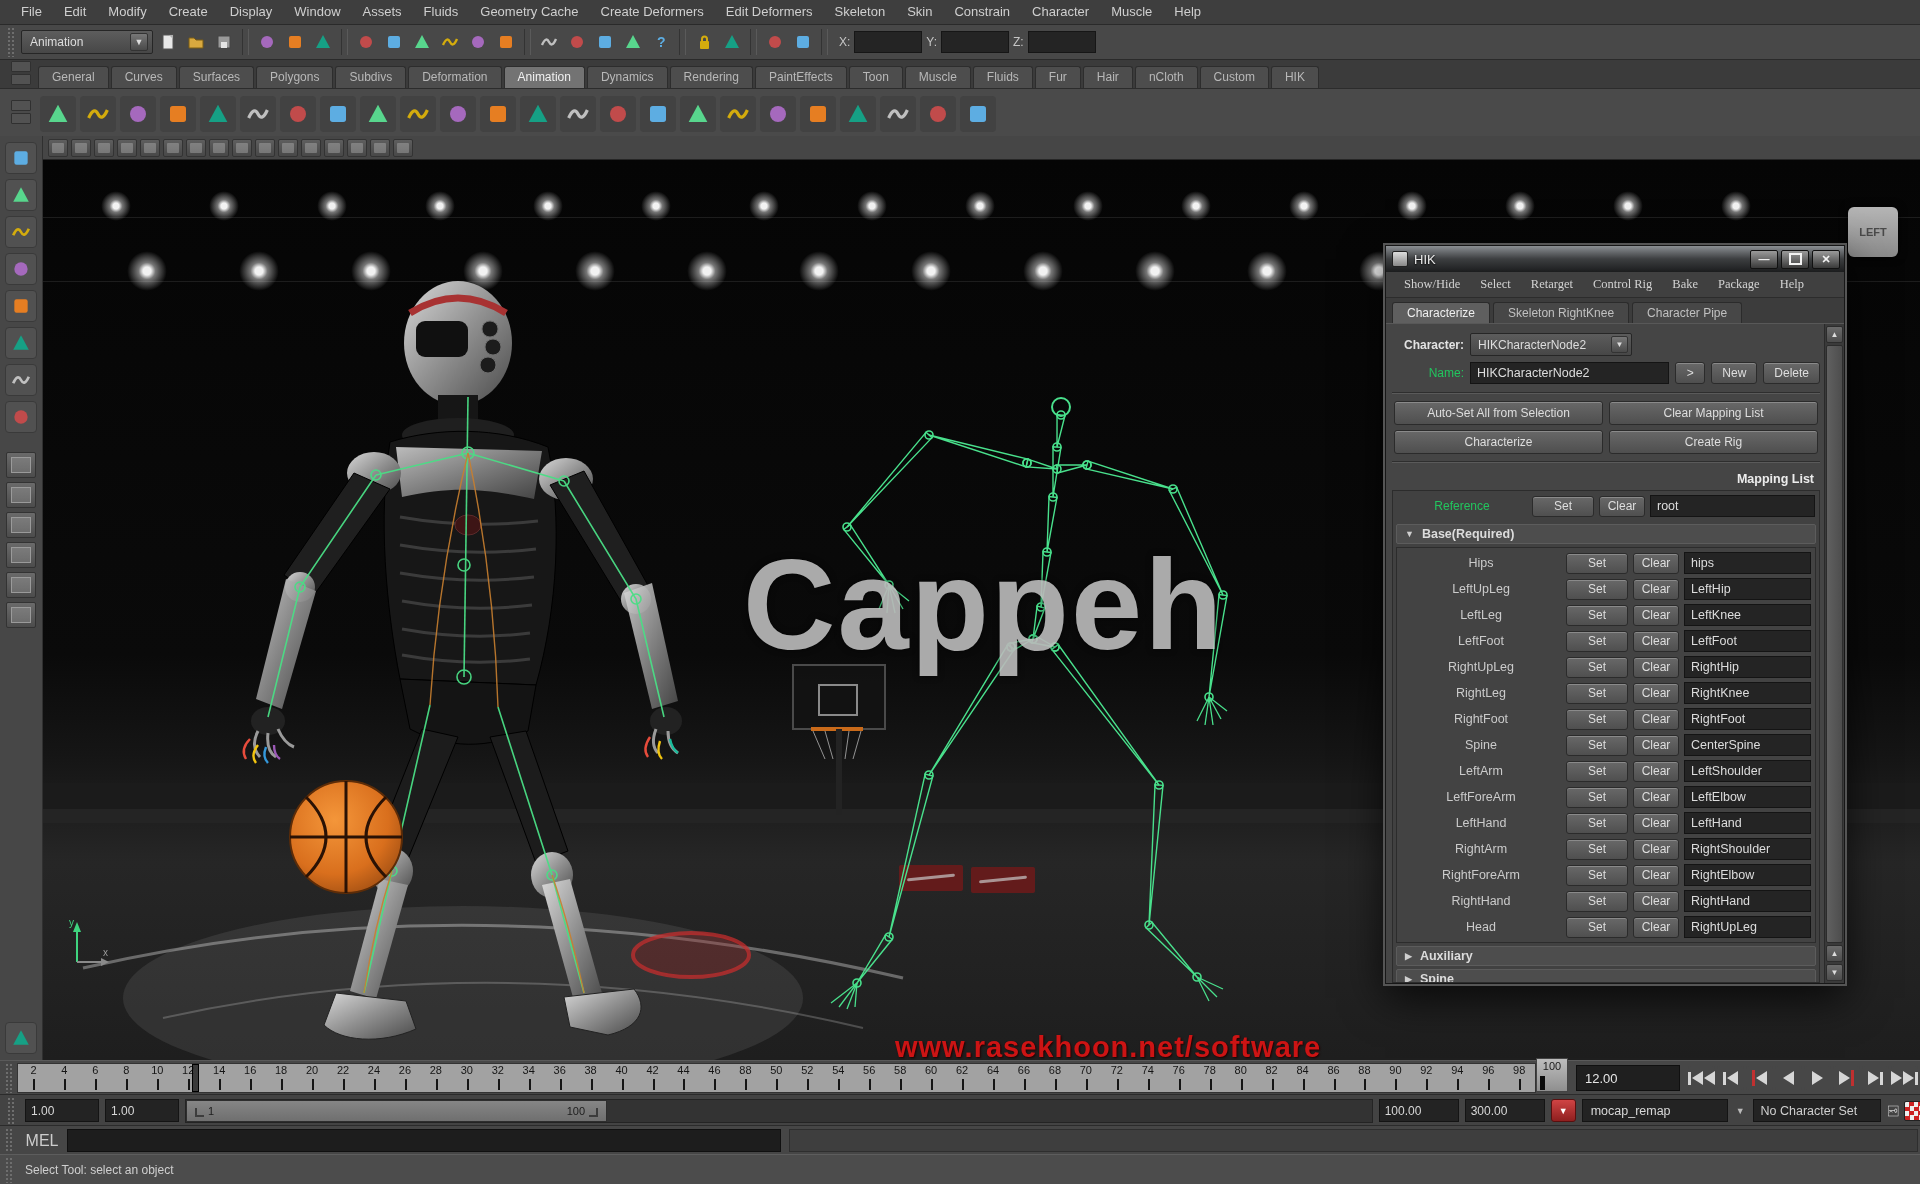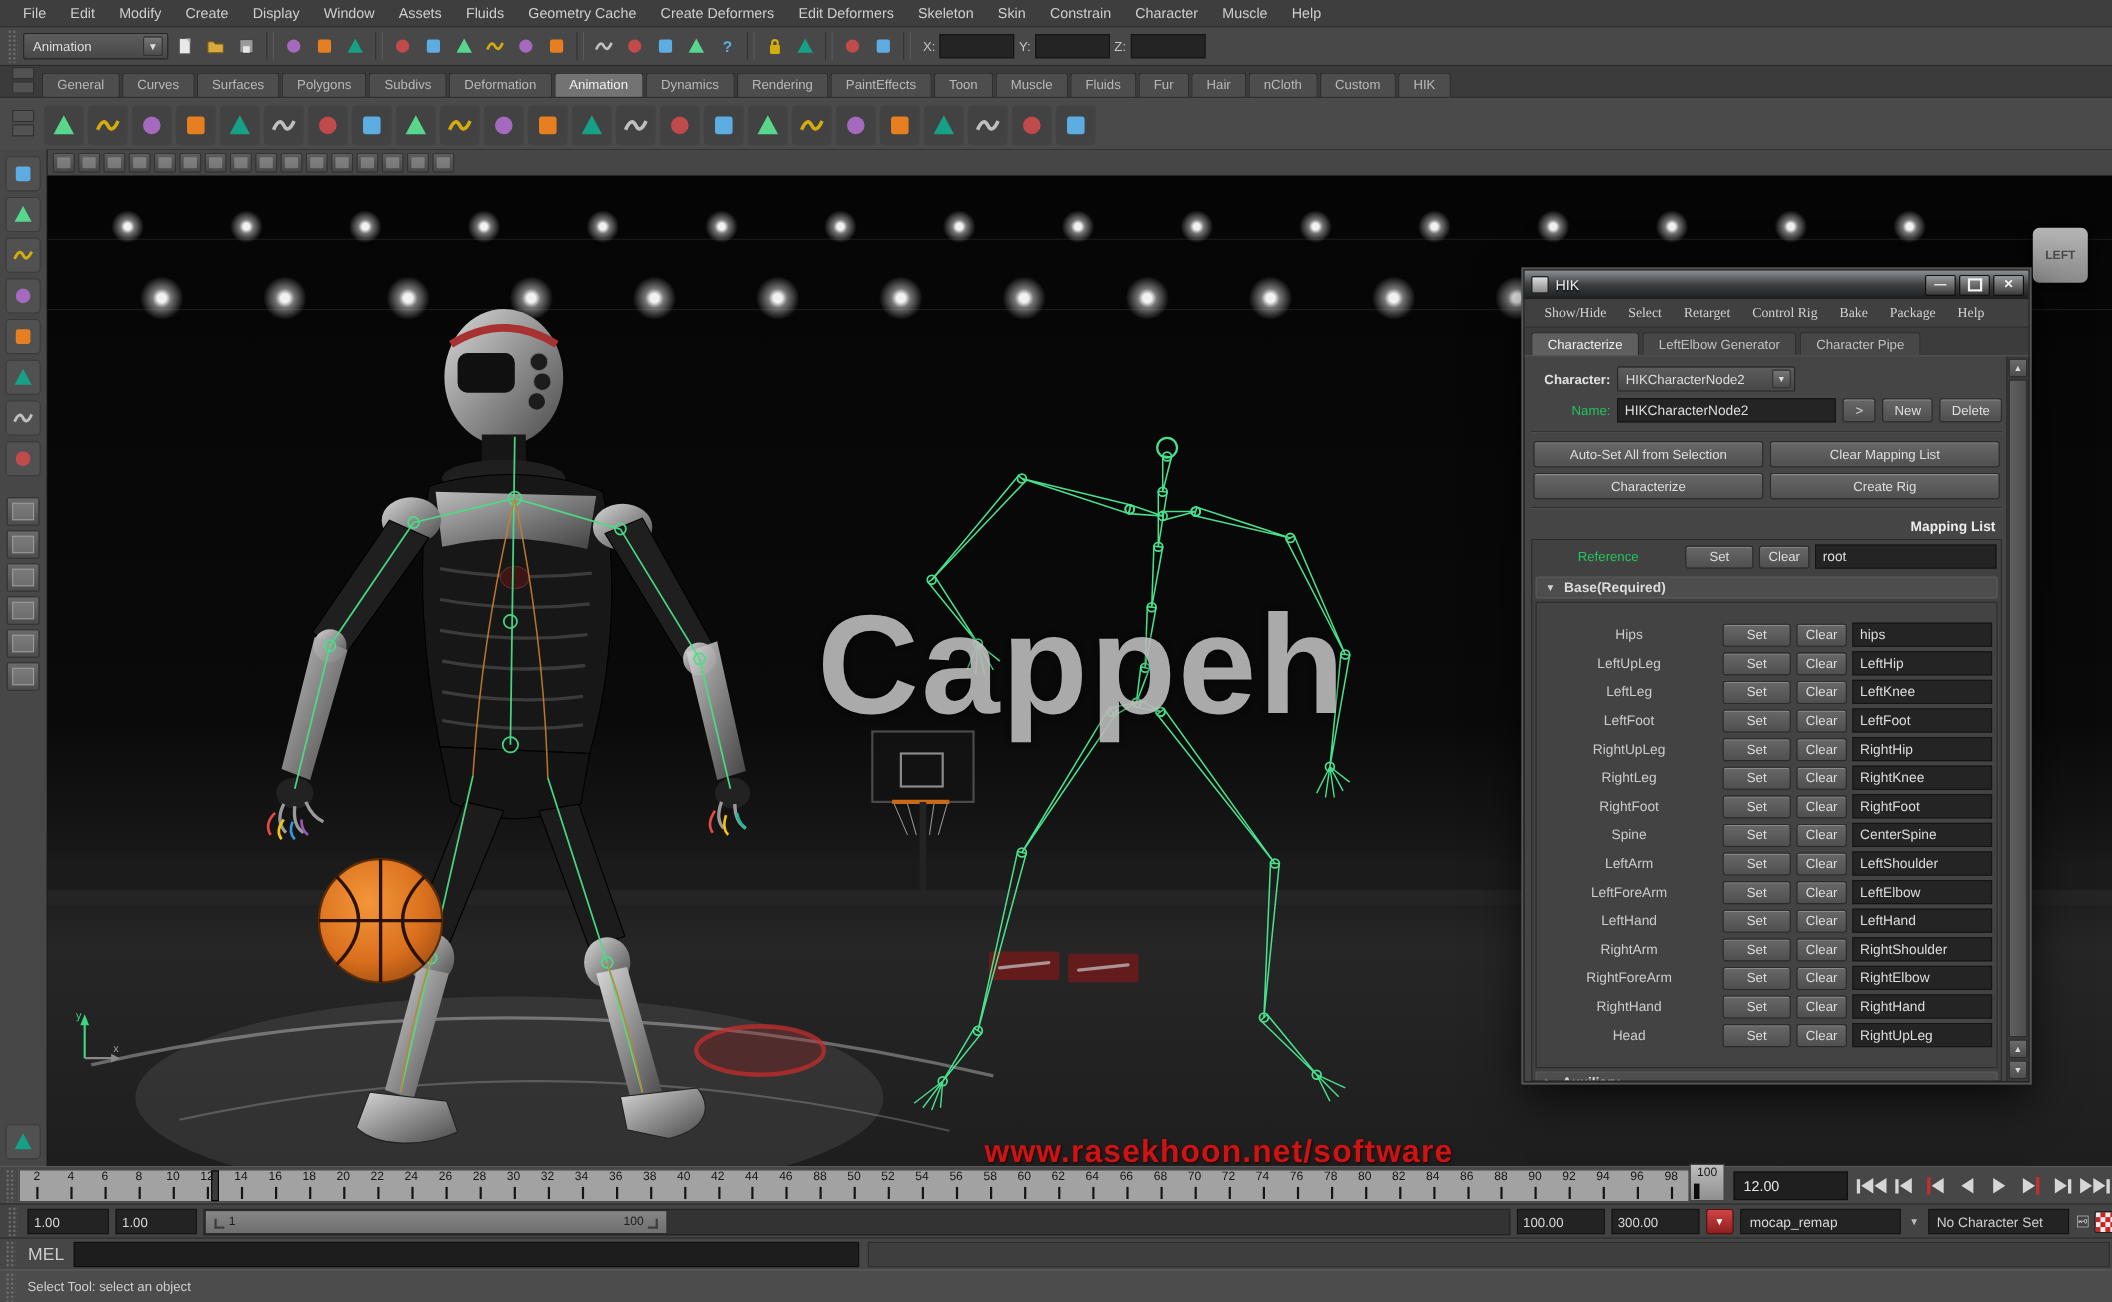--- a/index.html
+++ b/index.html
@@ -90,21 +90,21 @@
   .map-area{flex:1;border:1px solid #2c2c2c;background:#414141;margin-top:2px;overflow:hidden;display:flex;flex-direction:column;}
   .ref-row{display:flex;align-items:center;gap:5px;padding:4px 4px;}
   .map-row{display:flex;align-items:center;gap:5px;padding:2px 4px;}
   .map-row .rlabel{width:160px;text-align:center;color:#cbcbcb;font-size:12.5px;}
   .set-btn{width:62px;height:21px;padding:1px 0;}
   .clear-btn{width:46px;height:21px;padding:1px 0;}
   .map-value{flex:1;height:20px;display:flex;align-items:center;}
   .section-hdr{display:flex;align-items:center;gap:8px;background:#4d4d4d;border:1px solid #5c5c5c;border-radius:2px;
      margin:3px 3px;padding:2px 8px;font-weight:bold;color:#dcdcdc;font-size:12.5px;}
   .tri{font-size:9px;color:#cfcfcf;}
-  .base-box{border:1px solid #2c2c2c;margin:0 3px;background:#434343;padding:16px 0;}
+  .base-box{border:1px solid #2c2c2c;margin:0 3px;background:#434343;padding:2px 0;}
   
   .time-slider{position:absolute;top:1060px;left:0;width:1920px;height:34px;background:#474747;border-top:1px solid #5a5a5a;
      display:flex;align-items:center;padding:0 2px;}
   .ruler{flex:1;height:28px;background:#a2a2a2;border:1px solid #333;display:flex;position:relative;}
   .tick-cell{flex:1;position:relative;}
   .tick-cell span{position:absolute;top:0;left:50%;transform:translateX(-50%);font-size:11px;color:#151515;}
   .tick-cell i{position:absolute;bottom:2px;left:50%;width:2px;height:11px;background:#151515;}
   .ruler-endbox{width:30px;height:32px;margin-top:-6px;background:linear-gradient(#bdbdbd,#8f8f8f);border:1px solid #444;
      font-size:11px;color:#1a1a1a;text-align:center;line-height:15px;position:relative;}
   .ruler-endbox i{position:absolute;left:3px;bottom:1px;width:5px;height:14px;background:#0c0c0c;}
@@ -788,21 +788,21 @@
         <div class="hik-menu-item">Show/Hide</div>
         <div class="hik-menu-item">Select</div>
         <div class="hik-menu-item">Retarget</div>
         <div class="hik-menu-item">Control Rig</div>
         <div class="hik-menu-item">Bake</div>
         <div class="hik-menu-item">Package</div>
         <div class="hik-menu-item">Help</div>
       </div>
     <div class="hik-tabs" id="hik-tabs">
         <div class="hik-tab active">Characterize</div>
-        <div class="hik-tab">LeftElbow Generator</div>
+        <div class="hik-tab">Skeleton RightKnee</div>
         <div class="hik-tab">Character Pipe</div>
       </div>
 
     <div class="hik-body">
       <div class="hik-content">
         <div class="hik-row-line">
           <span class="hik-label bold" style="width:72px;text-align:right;">Character:</span>
           <div class="hik-dropdown">
             <span>HIKCharacterNode2</span>
             <span class="arrow-box">▼</span>

